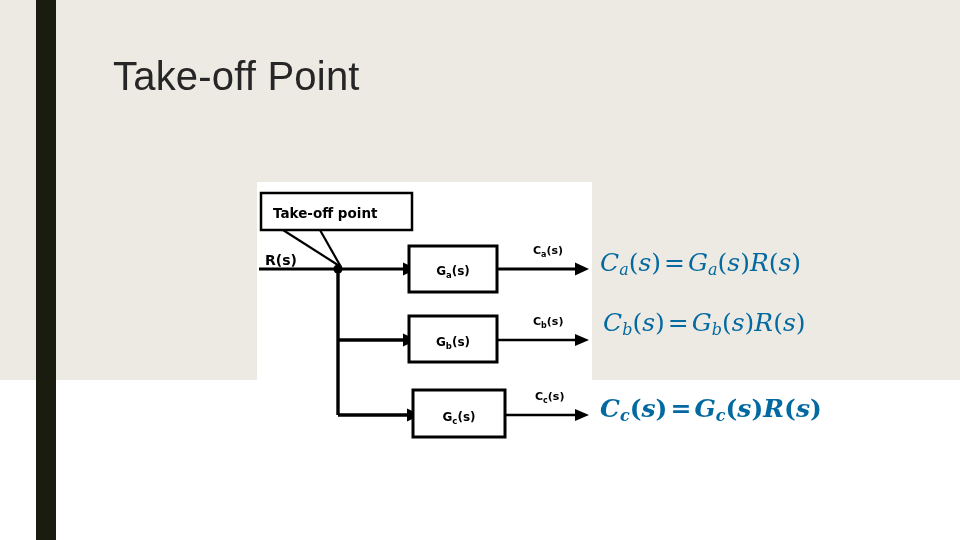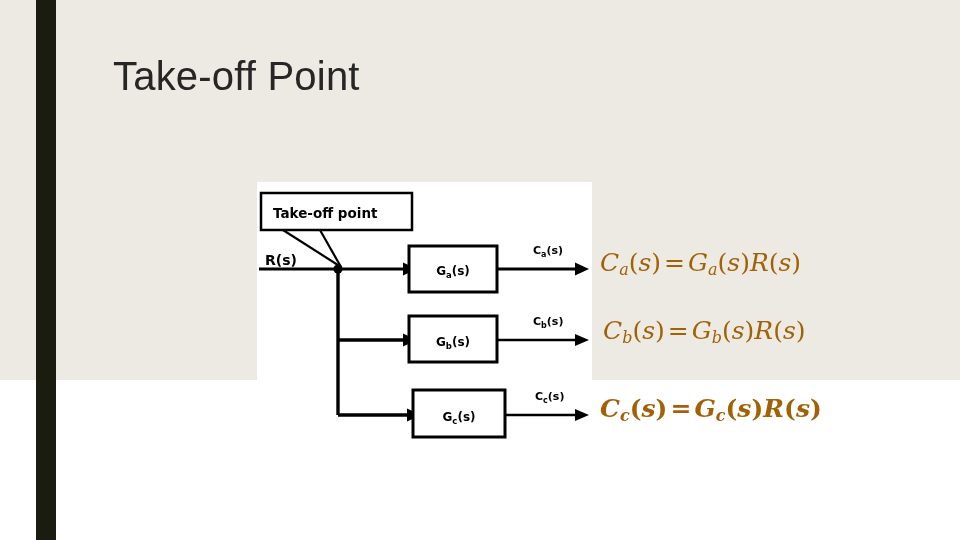--- a/index.html
+++ b/index.html
@@ -87,37 +87,37 @@
     left: 600px;
     top: 248px;
     width: 250px;
   }
   .equation {
     position: absolute;
     left: 0;
     font-family: "DejaVu Serif", serif;
     font-style: italic;
     font-size: 25px;
-    color: #a16207;
+    color: #0369a1;
     white-space: nowrap;
   }
   .equation .sub {
     font-size: 16px;
     vertical-align: -0.28em;
     font-style: italic;
   }
   .equation .op {
     font-style: normal;
     padding: 0 3px;
   }
   .equation .paren {
     font-style: normal;
   }
   #eq-a { top: 0px; }
-  #eq-b { top: 68px; left: 3px; }
+  #eq-b { top: 60px; left: 3px; }
   #eq-c { top: 146px; font-weight: bold; }
 </style>
 </head>
 <body>
 
 <div id="slide">
 
   <div id="accent-bar"></div>
 
   <div id="slide-title">Take-off Point</div>

